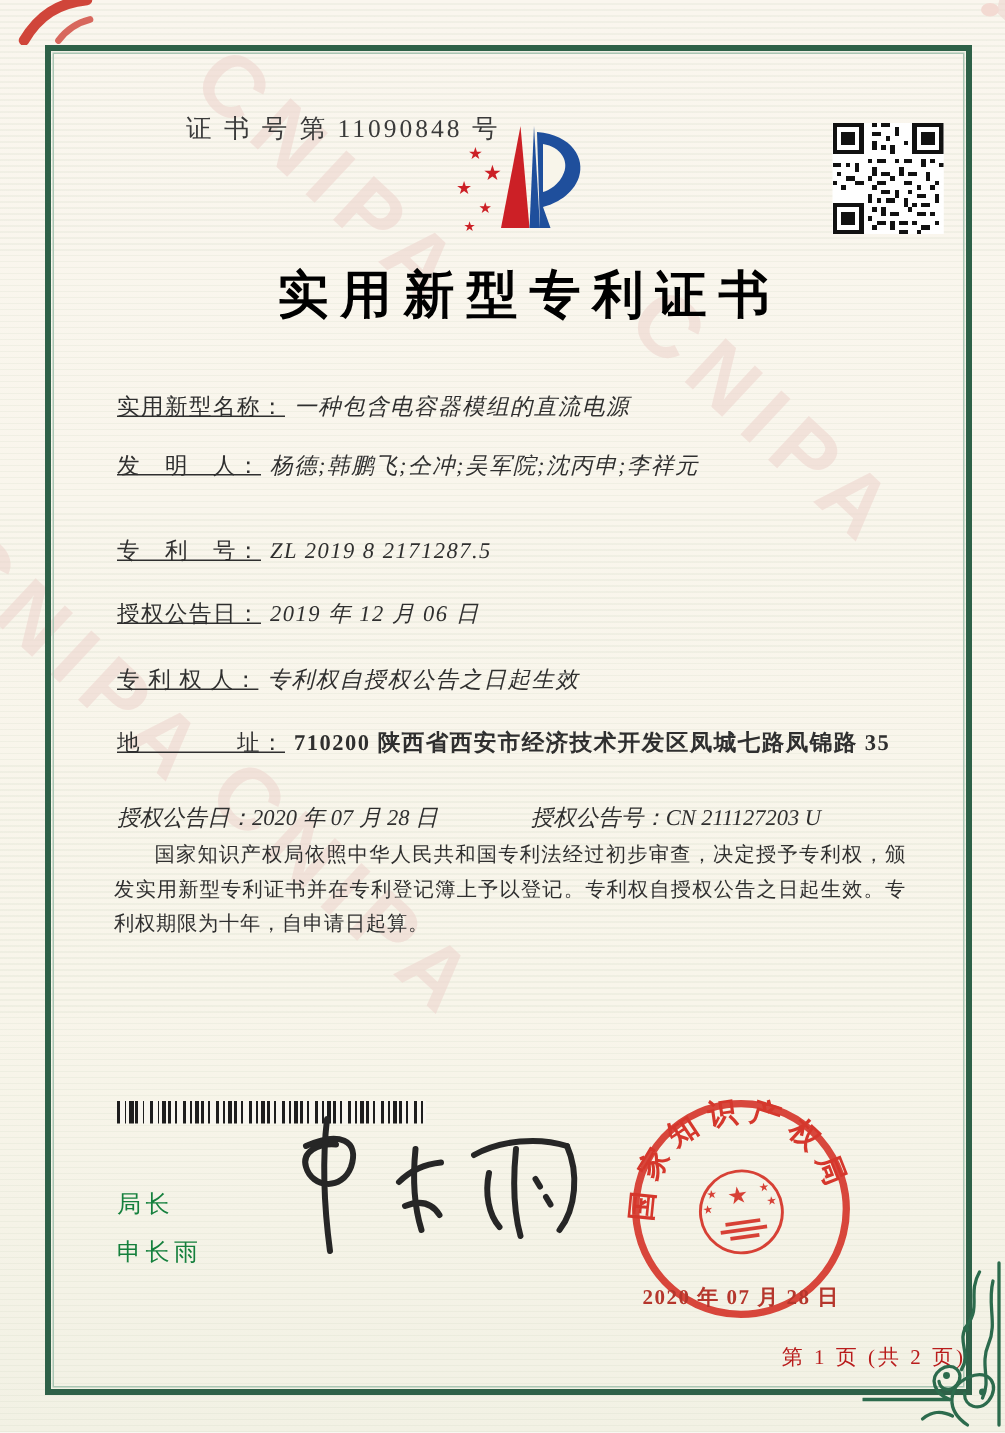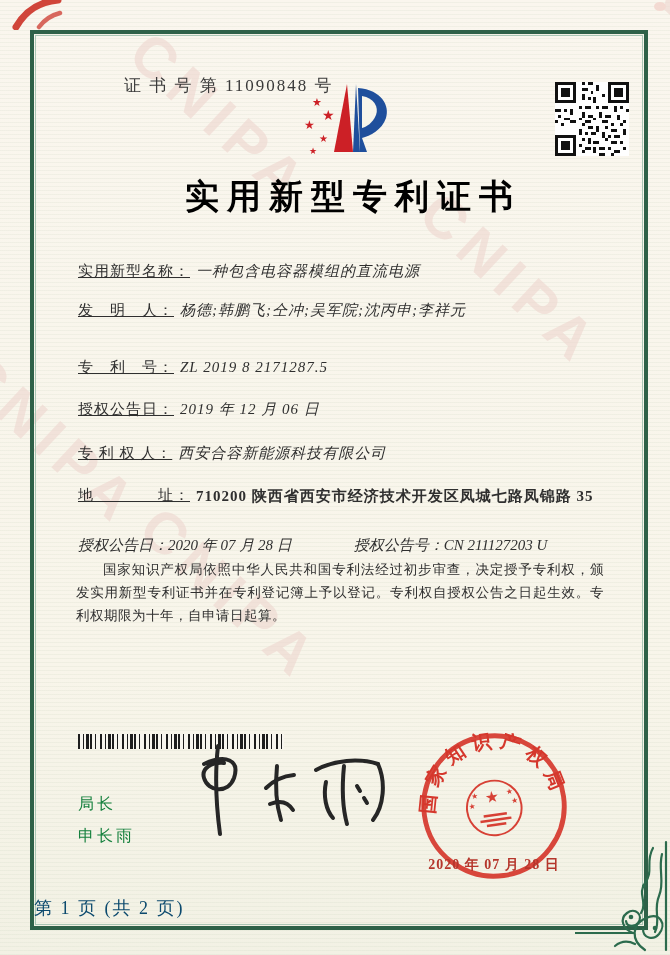--- a/index.html
+++ b/index.html
@@ -59,22 +59,22 @@
     font-family:"Liberation Sans","DejaVu Sans",sans-serif;
     font-size:16px;letter-spacing:3px;line-height:32px;color:#15803d;
   }
   .sig-svg{position:absolute;left:140px;top:696px;}
   .seal{position:absolute;left:382px;top:694px;width:156px;height:156px;transform:rotate(-8deg);}
   .seal-date{
     position:absolute;left:360px;top:822px;width:200px;text-align:center;
     font-size:14px;font-weight:bold;color:#b5362c;letter-spacing:1px;
   }
   .footer{
-    position:absolute;left:0;right:0;top:862px;text-align:left;
-    font-size:18px;letter-spacing:2px;color:#0c4a6e;
+    position:absolute;left:0;right:0;top:862px;text-align:right;
+    font-size:14px;letter-spacing:2px;color:#b91c1c;
   }
   .corner-red{position:absolute;left:12px;top:-4px;z-index:3;}
   .smudge{position:absolute;right:4px;top:2px;width:12px;height:9px;border-radius:50%;background:#f3dad2;z-index:1;}
   .ornament{position:absolute;right:0;bottom:0;z-index:3;}
 </style>
 </head>
 <body>
 
 <div class="wm" style="left:110px;top:85px">CNIPA</div>
 <div class="wm" style="left:400px;top:245px">CNIPA</div>
@@ -143,21 +143,21 @@
     <div class="frow" style="top:267px">
       <span class="lbl">发　明　人：</span><span class="val">杨德;韩鹏飞;仝冲;吴军院;沈丙申;李祥元</span>
     </div>
     <div class="frow" style="top:324px">
       <span class="lbl">专　利　号：</span><span class="val">ZL 2019 8 2171287.5</span>
     </div>
     <div class="frow" style="top:366px">
       <span class="lbl">授权公告日：</span><span class="val">2019 年 12 月 06 日</span>
     </div>
     <div class="frow" style="top:410px">
-      <span class="lbl">专 利 权 人：</span><span class="val">西安合容新能源科技有限公司</span>
+      <span class="lbl">专 利 权 人：</span><span class="val">专利权自授权公告之日起生效</span>
     </div>
     <div class="frow" style="top:452px">
       <span class="lbl">地　　　　址：</span><span class="addr-wrap"><span>710200 陕西省西安市经济技术开发区凤城七路凤锦路 35</span></span>
     </div>
   </div>
 
   <div class="grant-row">
     <span>授权公告日：</span><span>2020 年 07 月 28 日</span><span class="pair2">授权公告号：</span><span>CN 211127203 U</span>
   </div>
 

